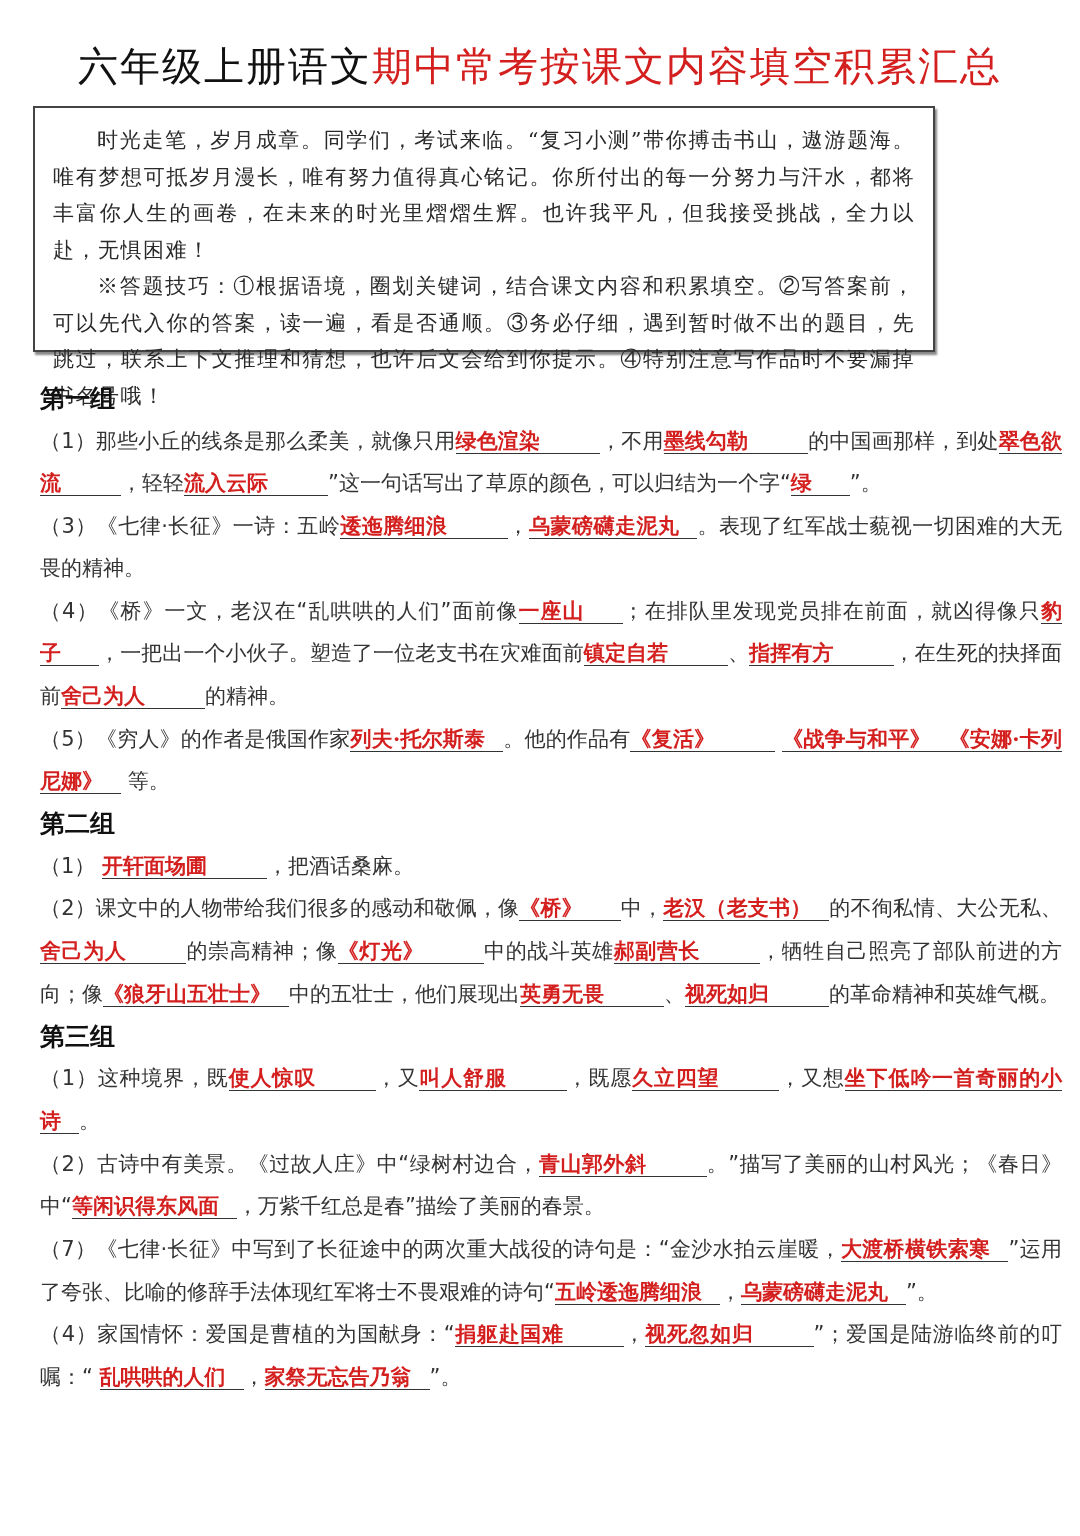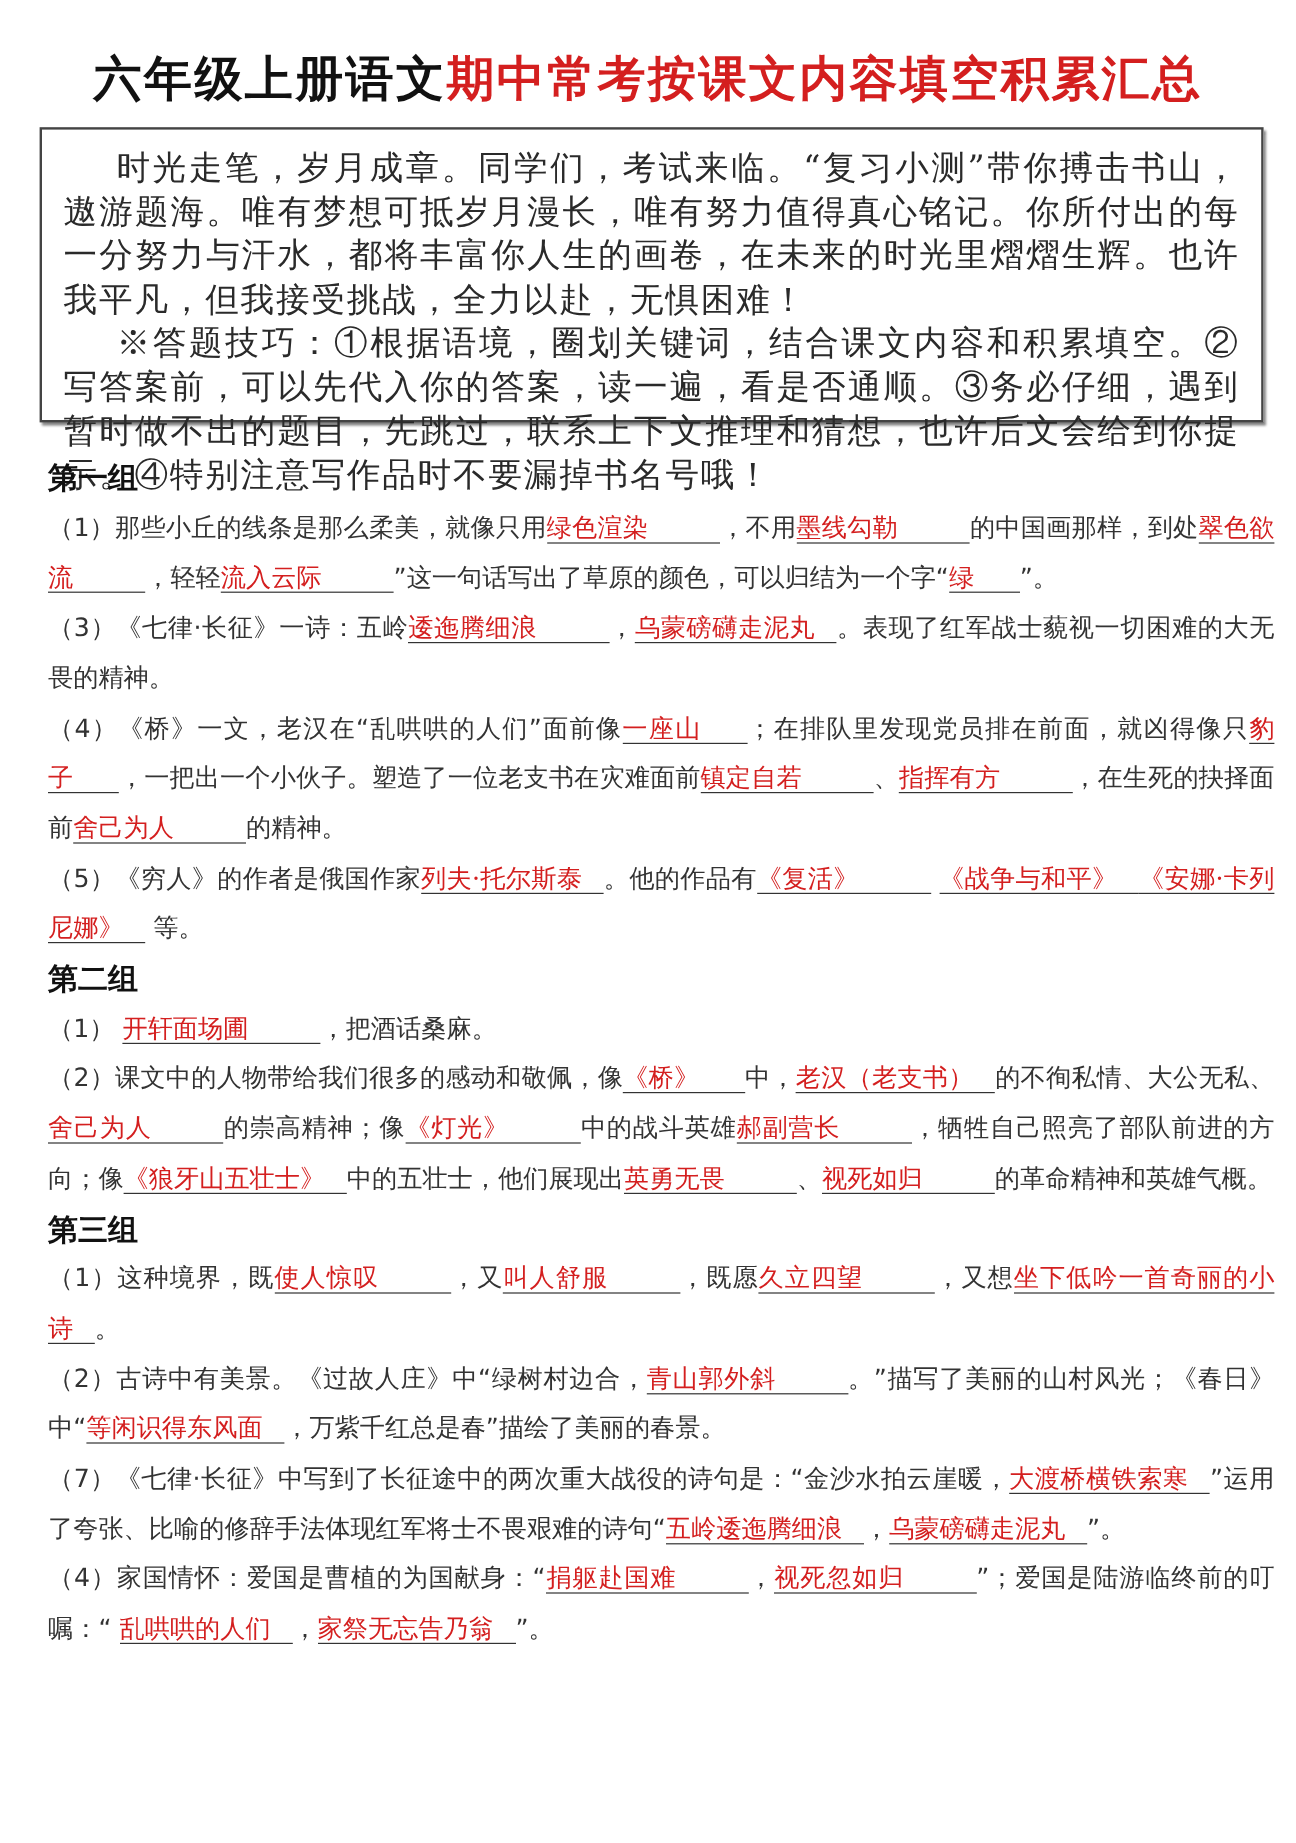--- a/index.html
+++ b/index.html
@@ -1,25 +1,25 @@
 <!DOCTYPE html>
 <html><head>
 <meta charset="utf-8">
 <style>
   html,body{margin:0;padding:0;background:#fff;}
   body{width:1080px;height:1536px;overflow:hidden;position:relative;font-family:"DejaVu Serif","Liberation Serif",serif;color:#222;}
-  .title{position:absolute;top:38px;left:0;width:1080px;text-align:center;font-family:"DejaVu Sans","Liberation Sans",sans-serif;font-weight:bold;font-size:40px;letter-spacing:2px;line-height:56px;}
+  .title{position:absolute;top:38px;left:0;width:1080px;text-align:center;font-family:"DejaVu Sans","Liberation Sans",sans-serif;font-weight:normal;font-size:40px;letter-spacing:2px;line-height:56px;}
   .title .black{color:#111;}
   .title .red{color:#d41f1f;}
-  .intro{position:absolute;left:33px;top:106px;width:1020px;height:246px;border:2px solid #444;box-shadow:2px 3px 2px #888;box-sizing:border-box;padding:14px 18px 0 18px;font-size:28px;line-height:36.5px;color:#2a2a2a;letter-spacing:1.5px;}
+  .intro{position:absolute;left:33px;top:106px;width:902px;height:246px;border:2px solid #444;box-shadow:2px 3px 2px #888;box-sizing:border-box;padding:14px 18px 0 18px;font-size:21px;line-height:36.5px;color:#2a2a2a;letter-spacing:1.5px;}
   .intro p{margin:0;text-indent:44px;text-align:justify;}
   .content{position:absolute;left:40px;top:378px;width:1022px;font-family:"DejaVu Sans","Liberation Sans",sans-serif;font-size:21px;line-height:41.7px;color:#333;}
   .group-title{font-weight:bold;color:#111;font-size:25px;}
   .q{margin:0;text-align:justify;}
-  .ans{color:#d41f1f;font-weight:normal;border-bottom:1.5px solid #333;padding-right:18px;font-family:"DejaVu Serif","Liberation Serif",serif;}
+  .ans{color:#d41f1f;font-weight:bold;border-bottom:1.5px solid #333;padding-right:18px;font-family:"DejaVu Serif","Liberation Serif",serif;}
   .ans.wide{padding-right:60px;}
   .ans.mid{padding-right:38px;}
 </style>
 </head>
 <body>
 
 <div class="title">
   <span class="black">六年级上册语文</span><span class="red">期中常考按课文内容填空积累汇总</span>
 </div>
 

